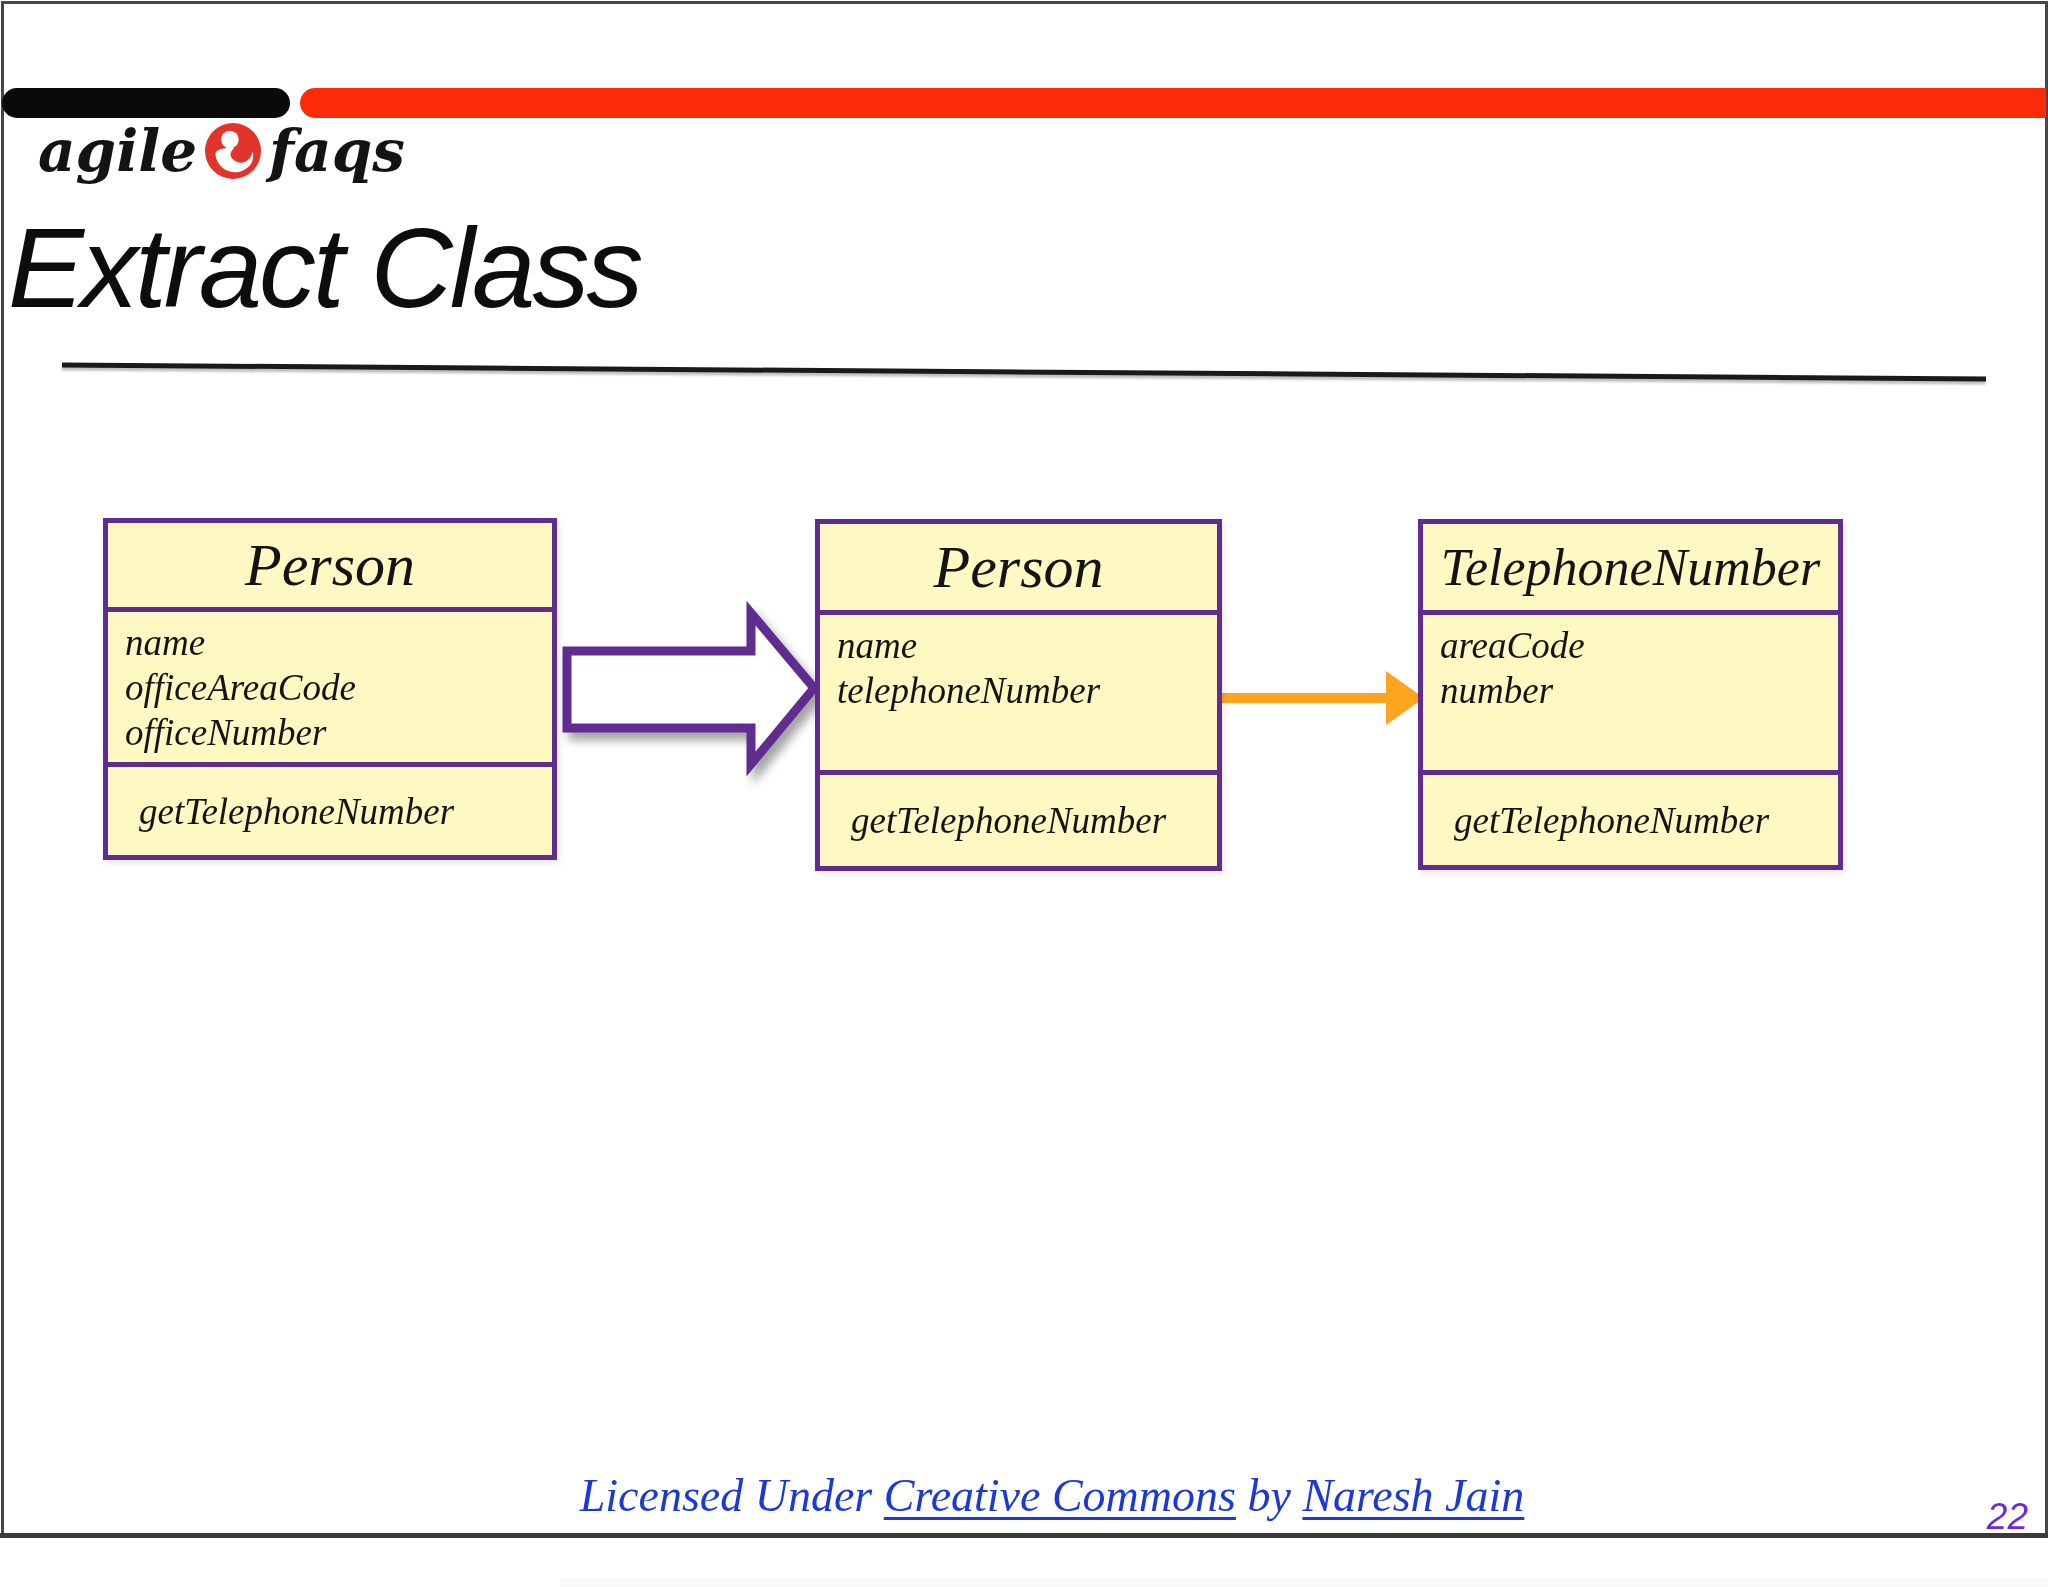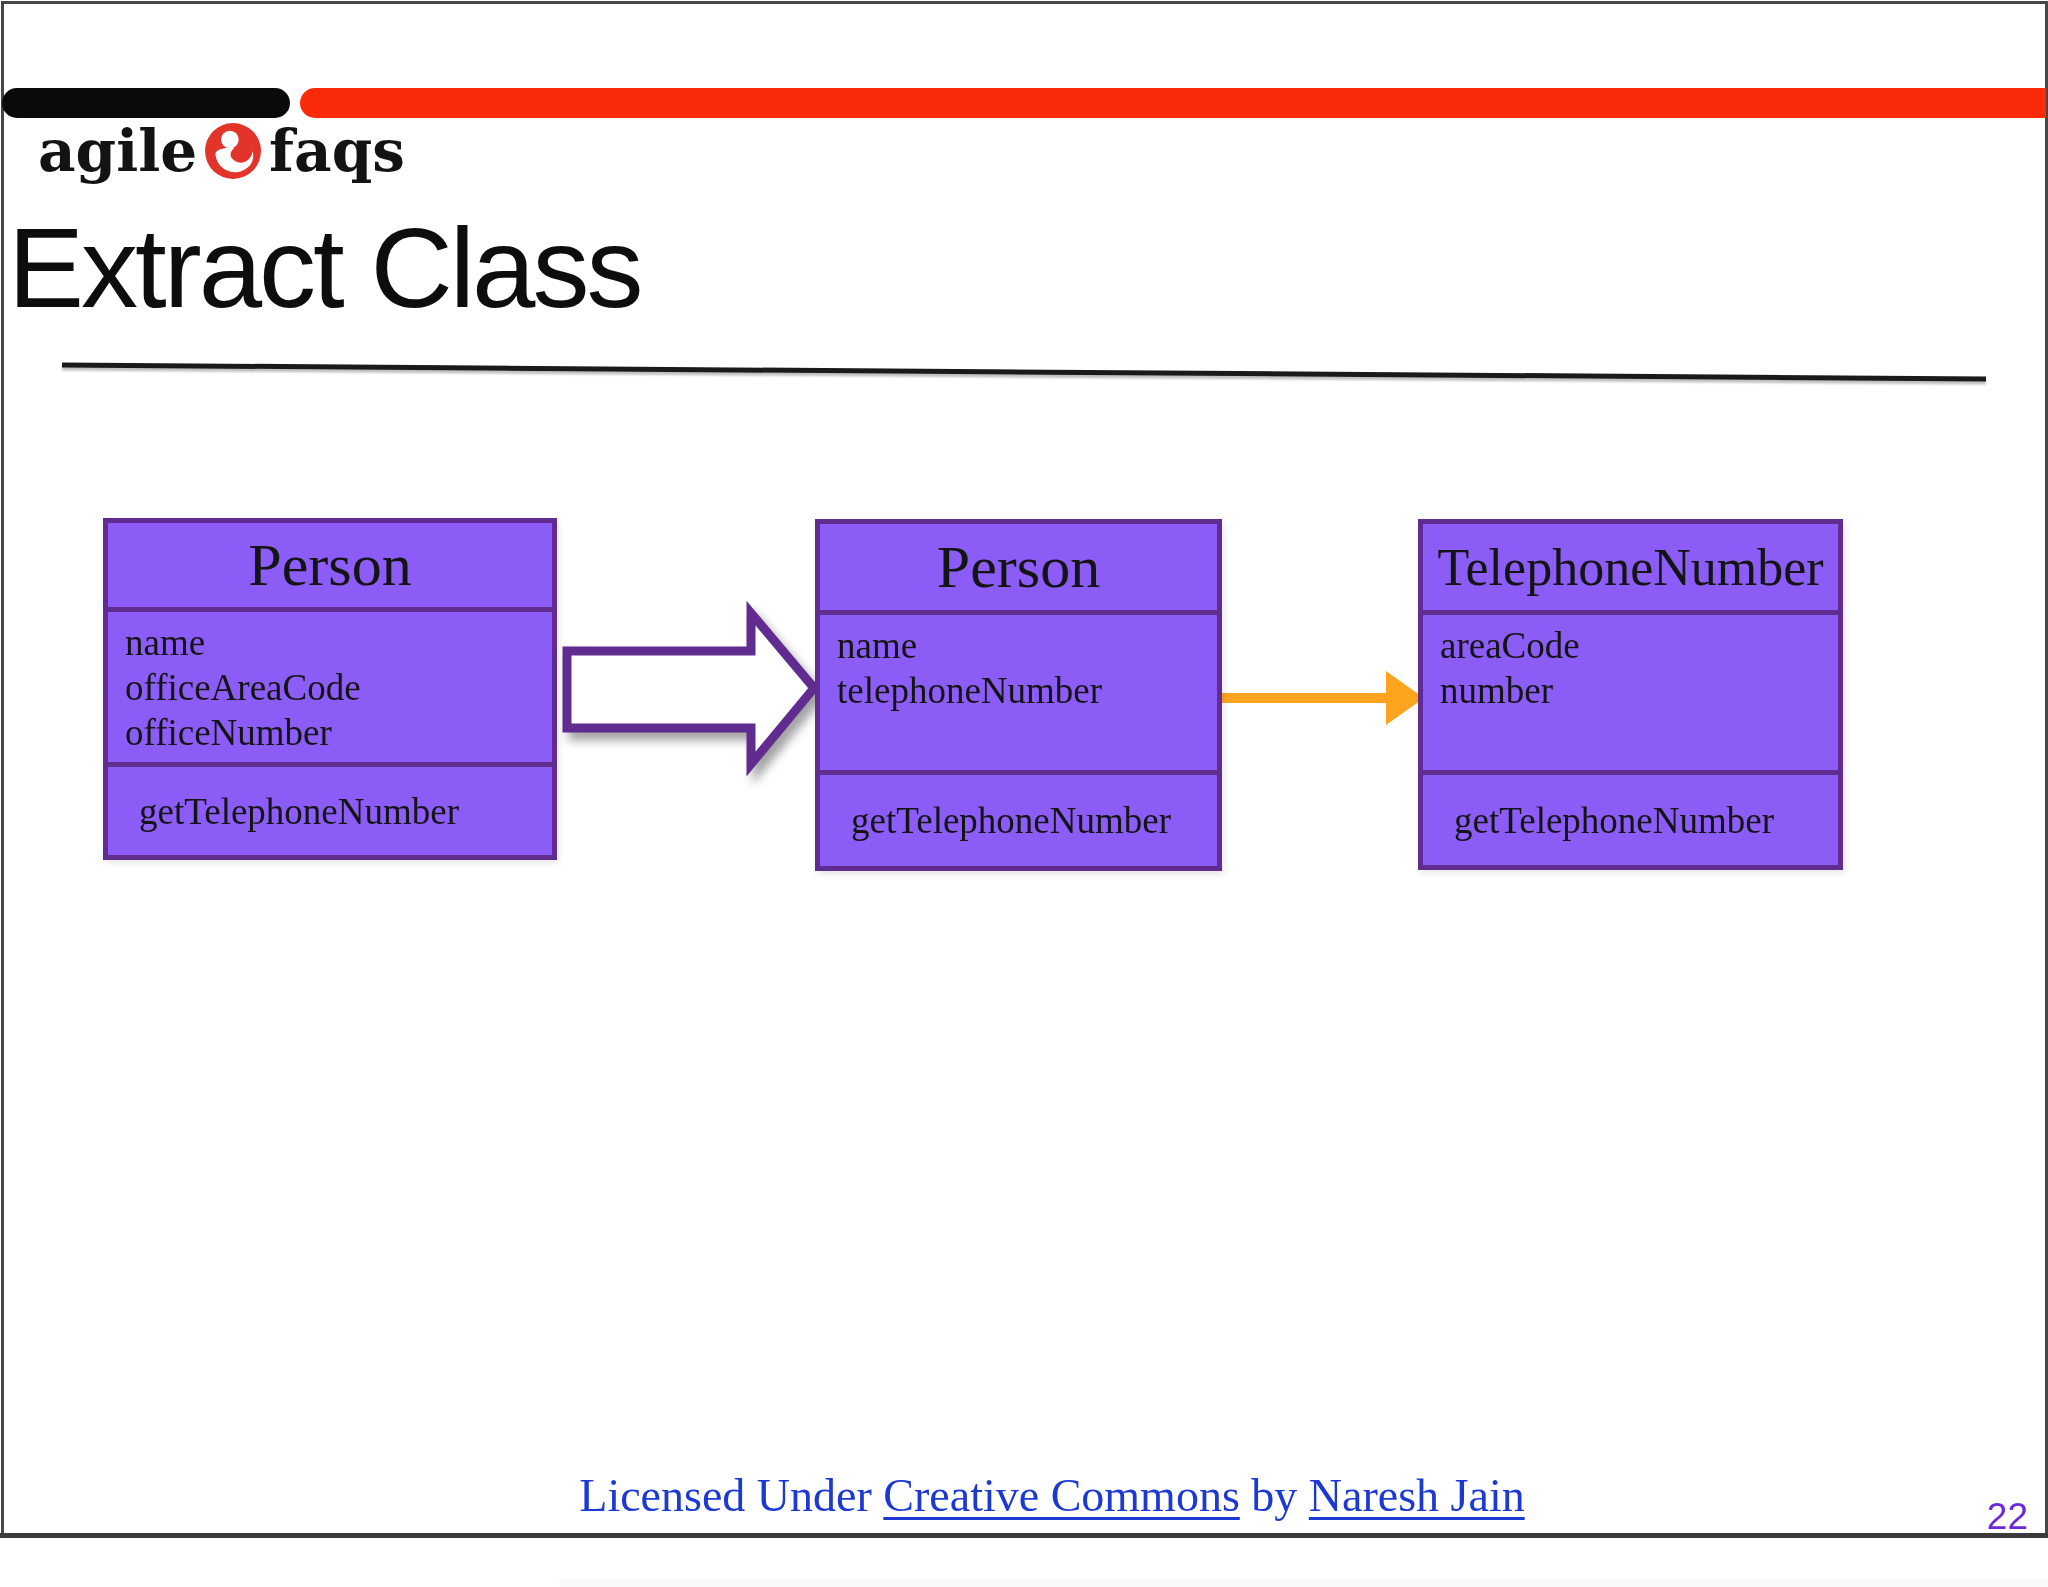--- a/index.html
+++ b/index.html
@@ -1,17 +1,17 @@
 <!DOCTYPE html>
 <html><head>
 <meta charset="utf-8">
 <style>
   html,body{margin:0;padding:0;background:#ffffff;}
   .canvas{position:relative;width:2048px;height:1587px;background:#ffffff;overflow:hidden;
-          font-family:"Liberation Serif",serif;}
+          font-family:"Liberation Serif",serif;font-style:italic;}
   
   .frame{position:absolute;left:1px;top:1px;width:2041px;height:1532px;
          border-left:3px solid #474747;border-top:3px solid #474747;border-right:3px solid #474747;}
   .bottom-line{position:absolute;left:0;top:1533px;width:2048px;height:5px;background:#3a3a3a;}
   .bottom-strip{position:absolute;left:560px;top:1579px;width:1488px;height:8px;background:#faf8f9;}
   
   .bar{position:absolute;top:88px;height:30px;}
   .bar.black{left:2px;width:288px;background:#0a0a0a;border-radius:16px;}
   .bar.red{left:300px;width:1746px;background:#fb2b09;border-radius:16px 0 0 16px;}
   
@@ -20,21 +20,21 @@
   .logo-icon{width:56px;height:56px;display:block;}
   
   .title{position:absolute;left:0;top:203px;width:2048px;margin:8px;
          font-family:"Liberation Sans",sans-serif;font-weight:400;font-size:114px;
          letter-spacing:-3px;color:#0d0d0d;line-height:1;}
   
   .overlay{position:absolute;left:0;top:0;width:2048px;height:1587px;pointer-events:none;}
   .underline-g{filter:drop-shadow(0 3px 1px rgba(0,0,0,0.25));}
   .block-arrow{filter:drop-shadow(6px 8px 5px rgba(90,90,90,0.55));}
   
-  .uml{position:absolute;box-sizing:border-box;border:5px solid #612c90;background:#8b5cf6;
+  .uml{position:absolute;box-sizing:border-box;border:5px solid #612c90;background:#fef9c3;
        display:grid;color:#141414;box-shadow:2px 3px 7px rgba(0,0,0,0.10);}
   .uml-title{border-bottom:5px solid #612c90;display:flex;align-items:center;justify-content:center;
              font-size:60px;}
   .uml-attrs{border-bottom:5px solid #612c90;padding:8px 0 12px 17px;font-size:37px;line-height:45px;}
   .uml-methods{display:flex;align-items:center;padding-left:31px;font-size:37px;}
   .box1{left:103px;top:518px;width:454px;height:342px;grid-template-rows:89px 155px 1fr;}
   .box2{left:815px;top:519px;width:407px;height:352px;grid-template-rows:91px 160px 1fr;}
   .box3{left:1418px;top:519px;width:425px;height:351px;grid-template-rows:91px 160px 1fr;}
   .box3 .uml-title{font-size:52px;}
   

